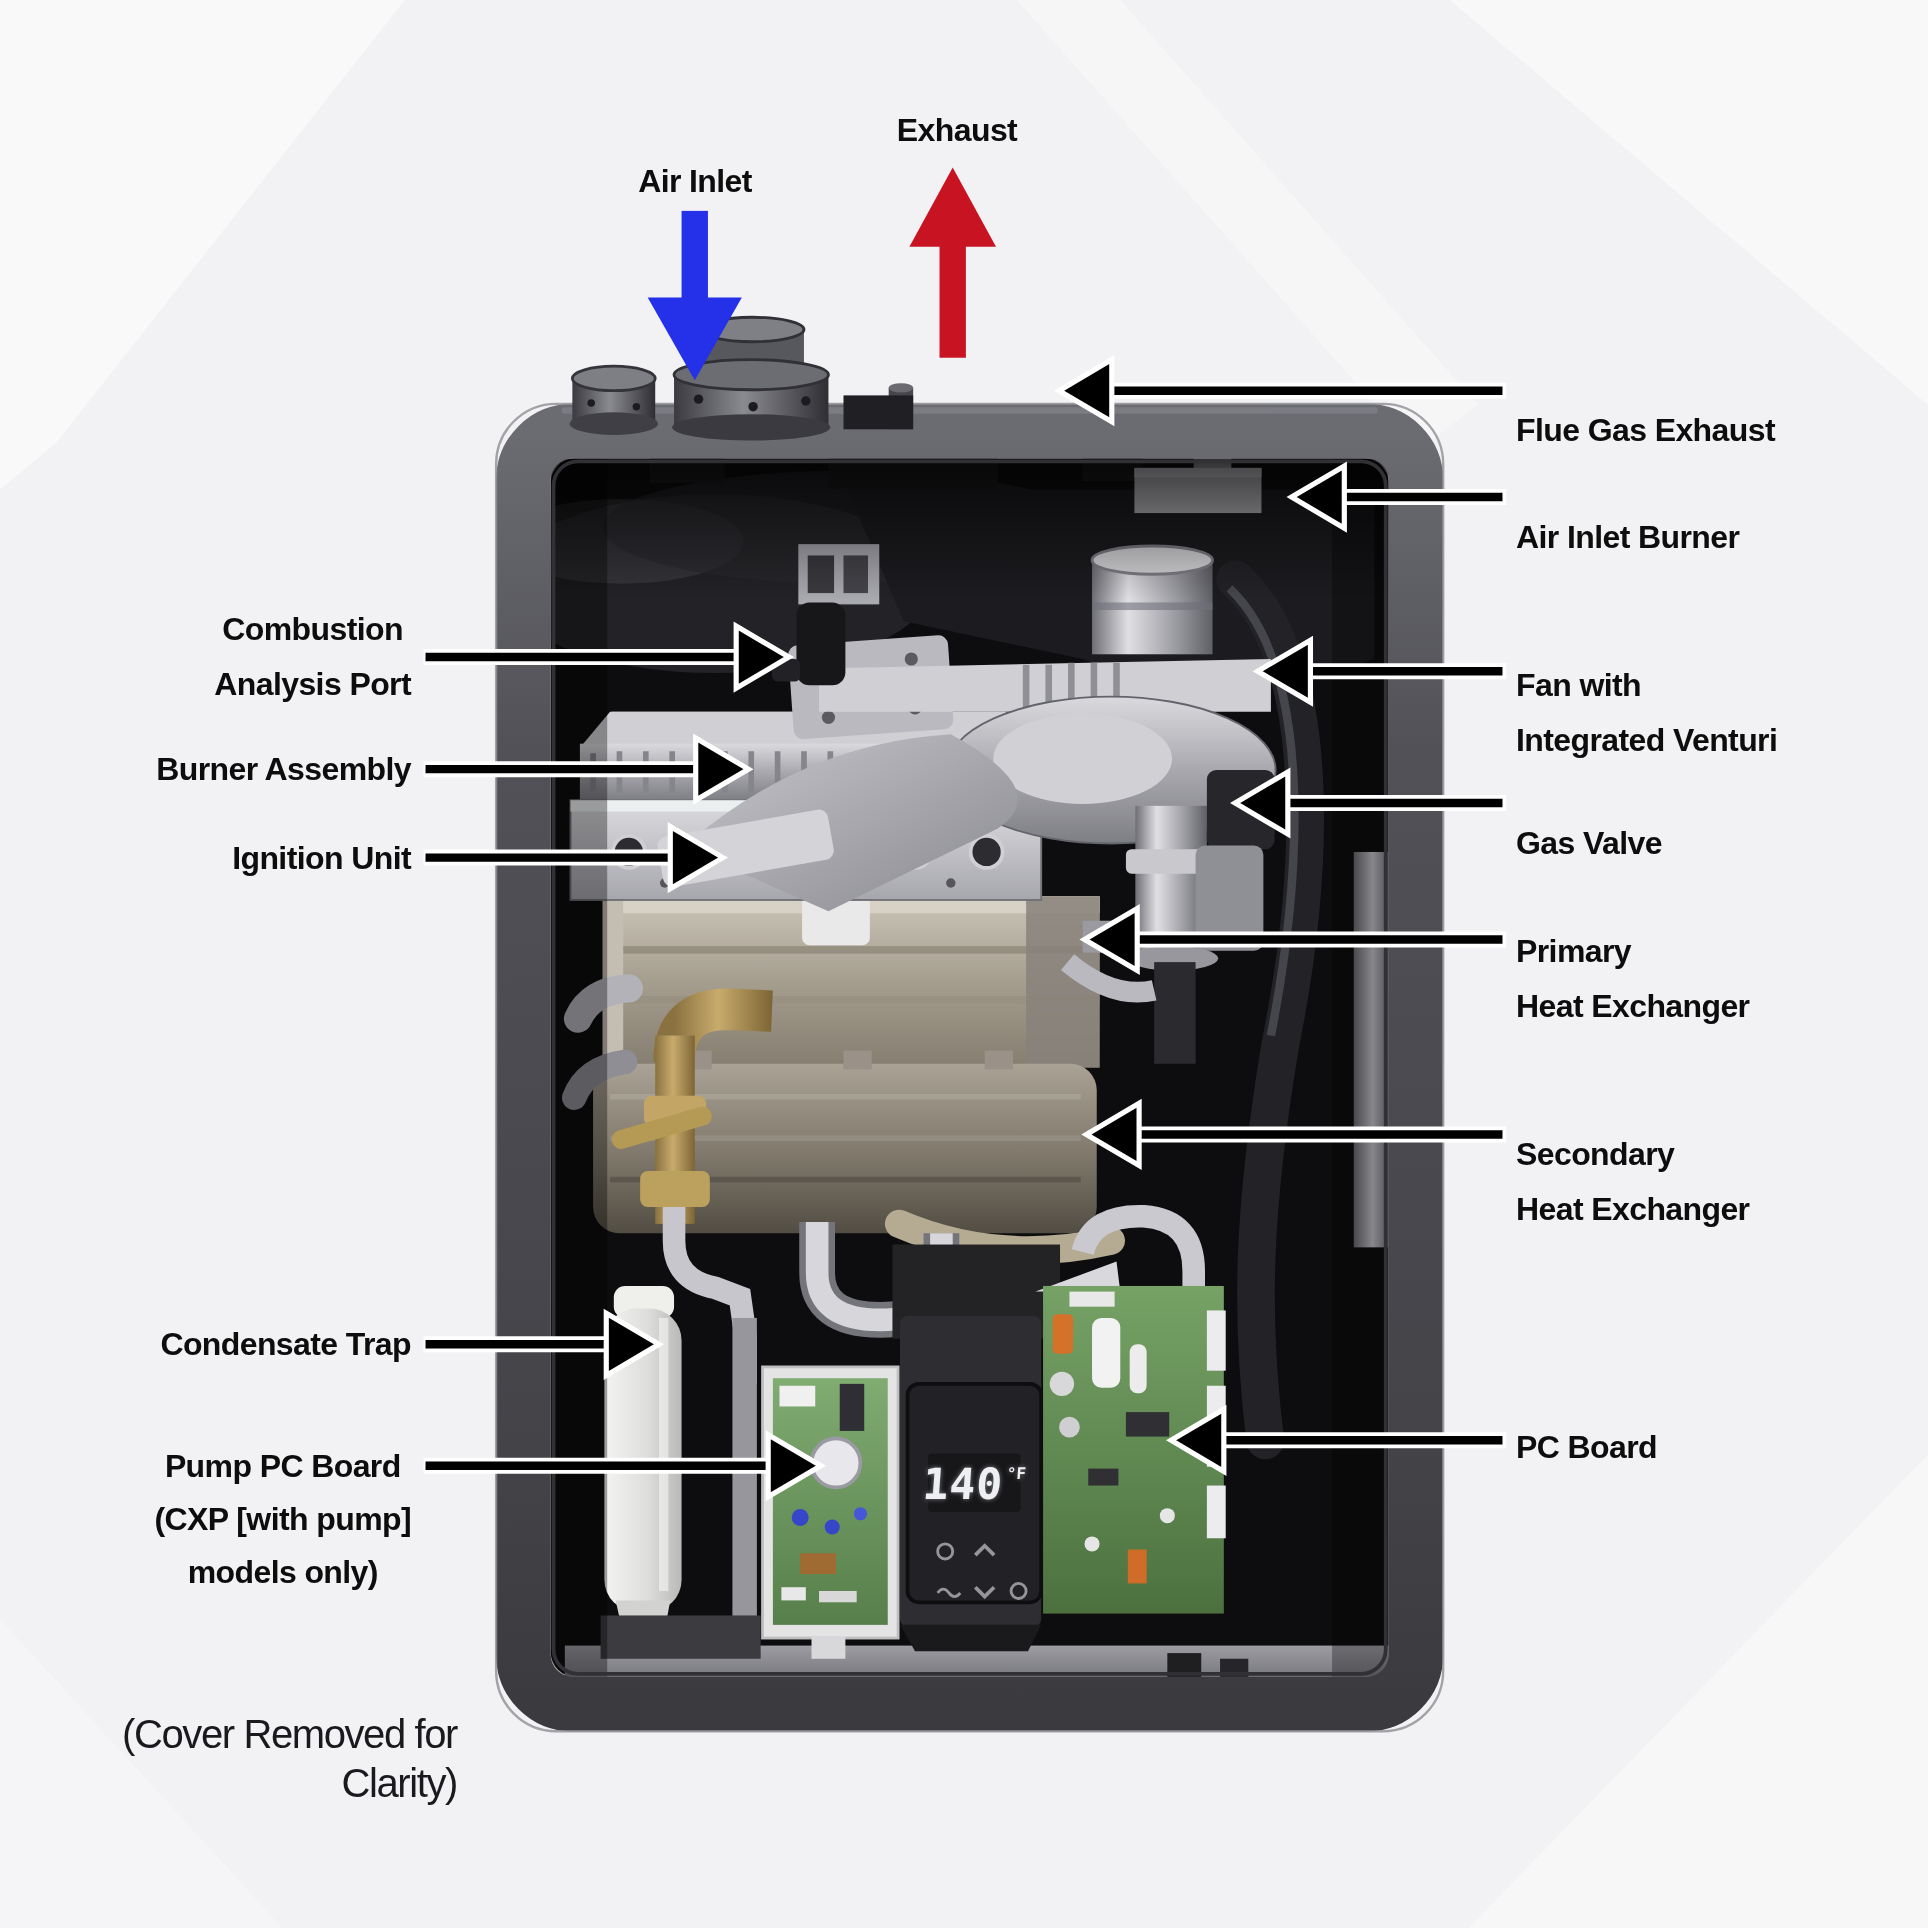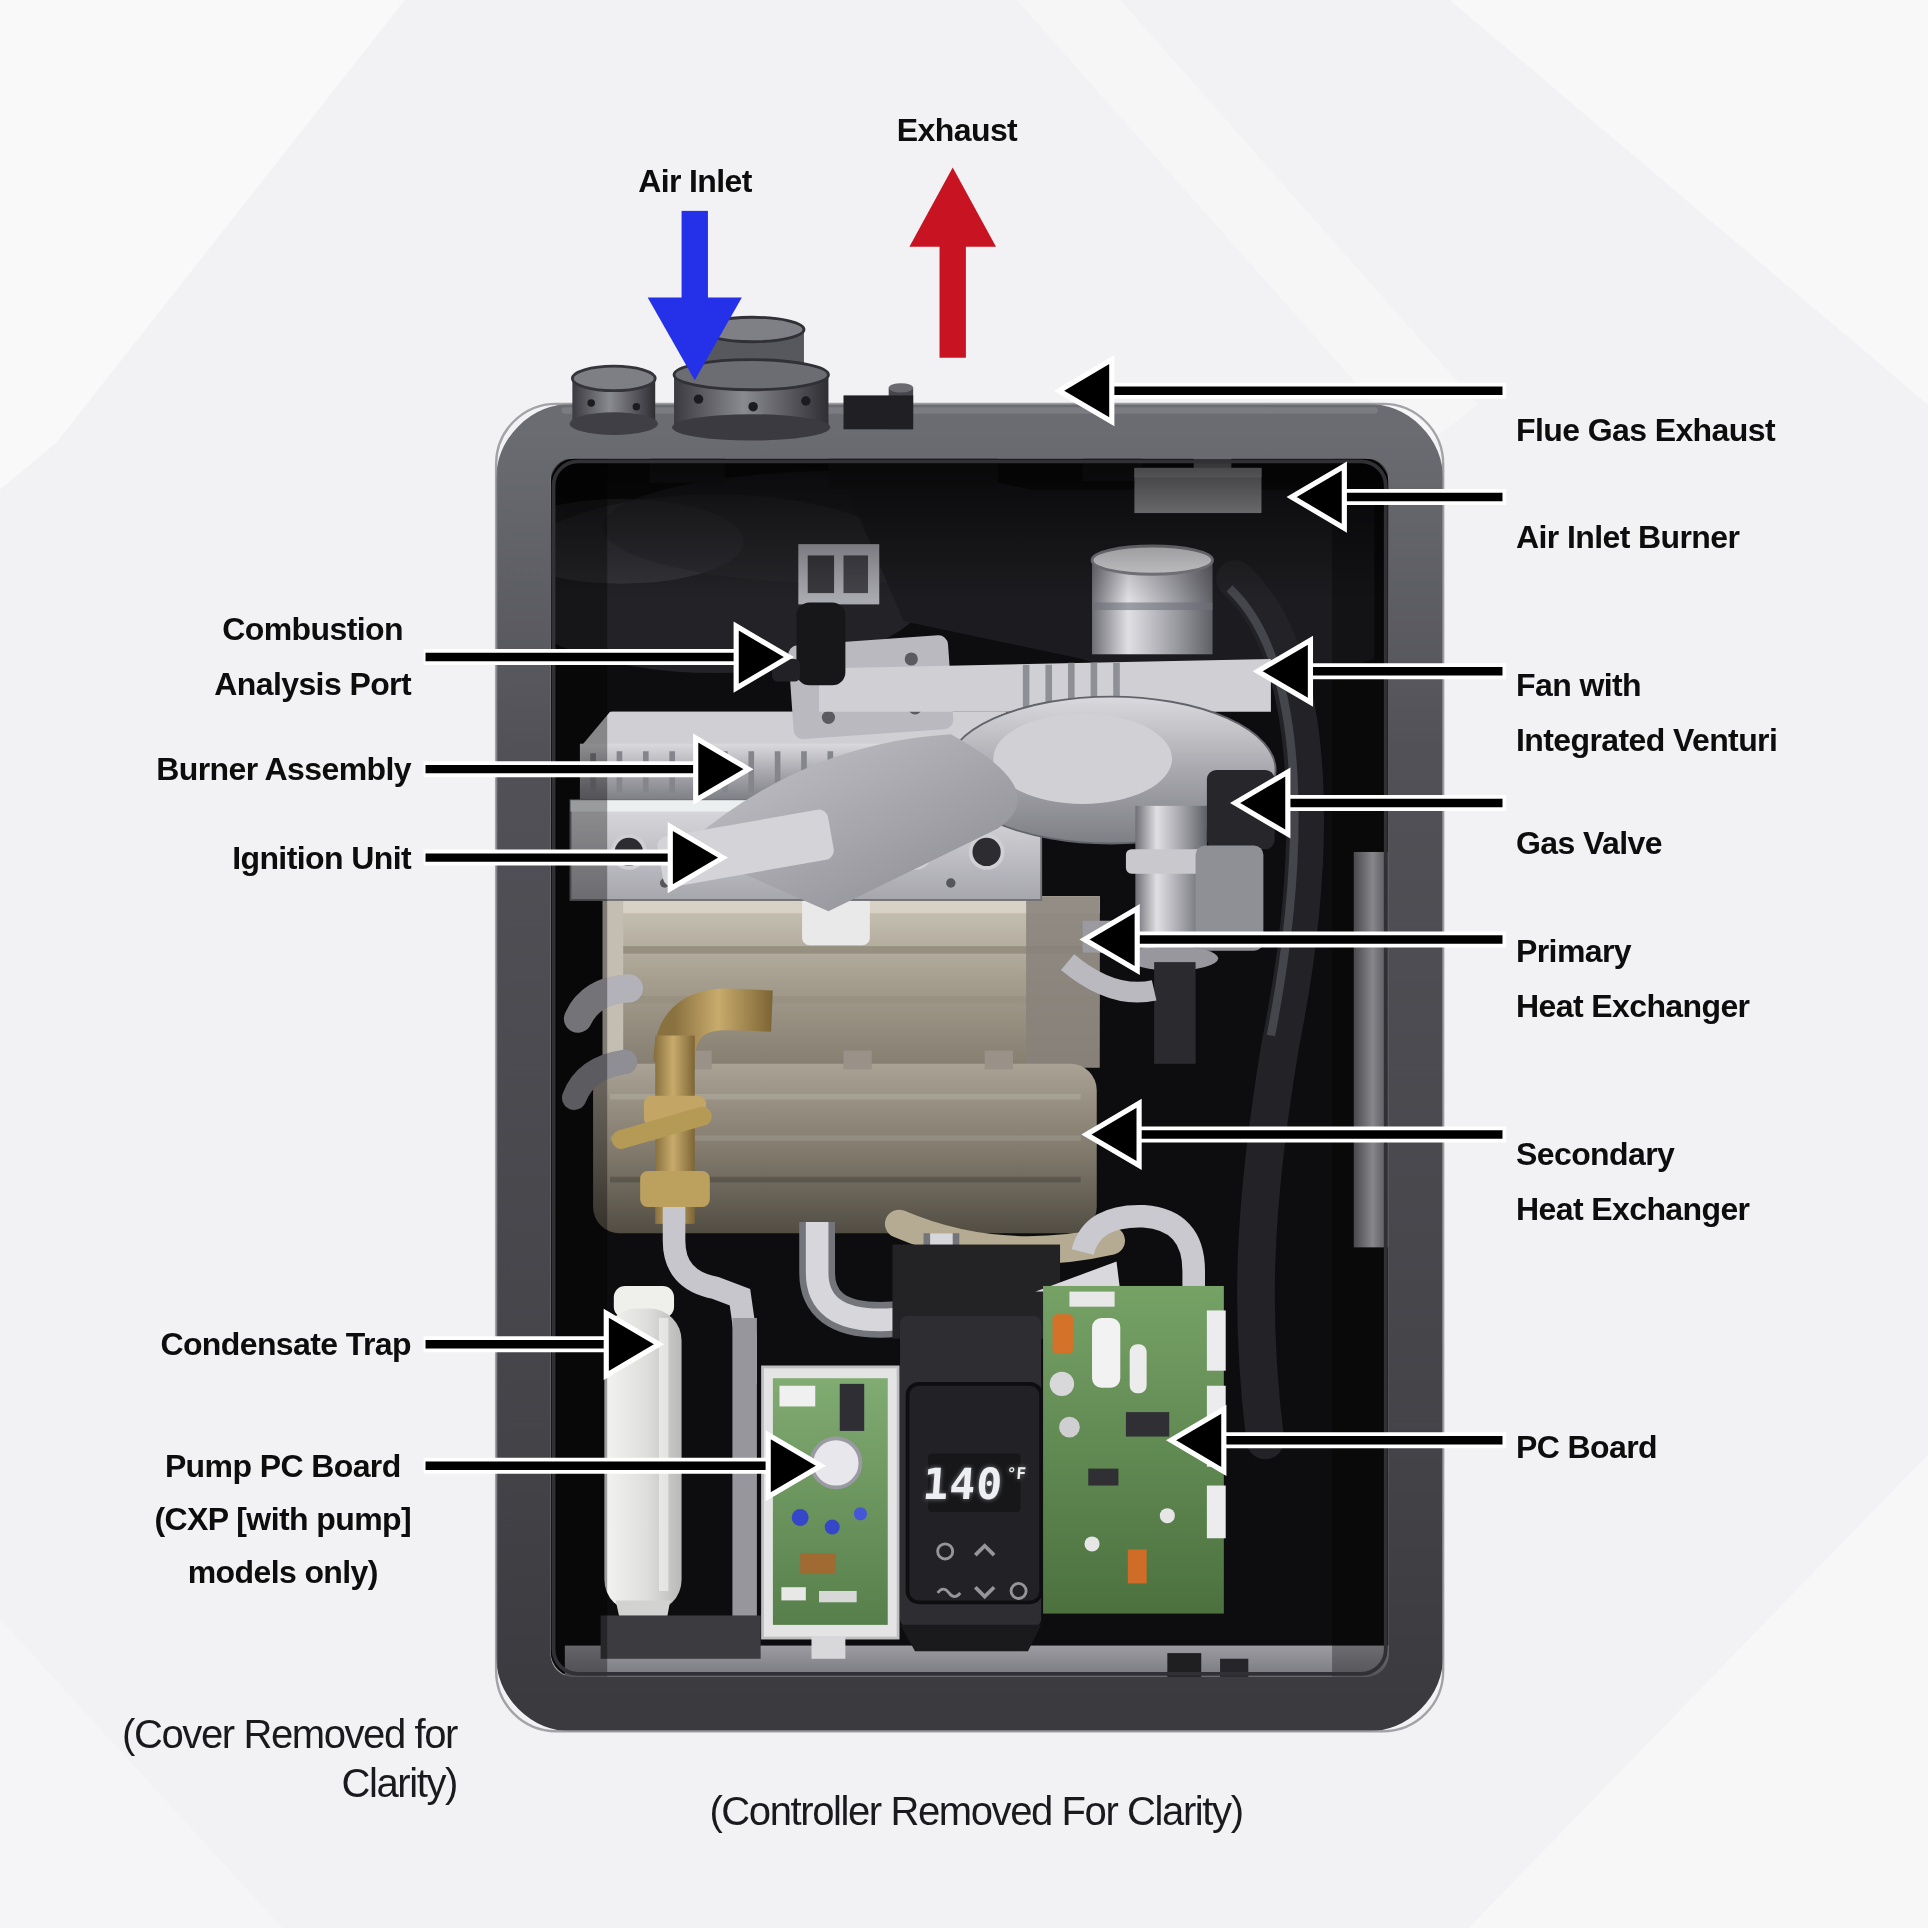--- a/index.html
+++ b/index.html
@@ -438,21 +438,20 @@
 <div class="lbl left-col lh56" style="top:1440px;">
   <div>Pump PC Board</div>
   <div>(CXP [with pump]</div>
   <div>models only)</div>
 </div>
 
 <div class="note" style="right:1471px; top:1710px; text-align:right;">
   <div>(Cover Removed for</div>
   <div>Clarity)</div>
 </div>
-<div class="note" style="left:976px; top:1787px; transform:translateX(-50%);">(Controller Removed For Clarity)</div>
 
 <div class="screen-display">
   <span>140</span>
       <span class="unit">°F</span>
 </div>
 
 </div>
 
 
 </body></html>

